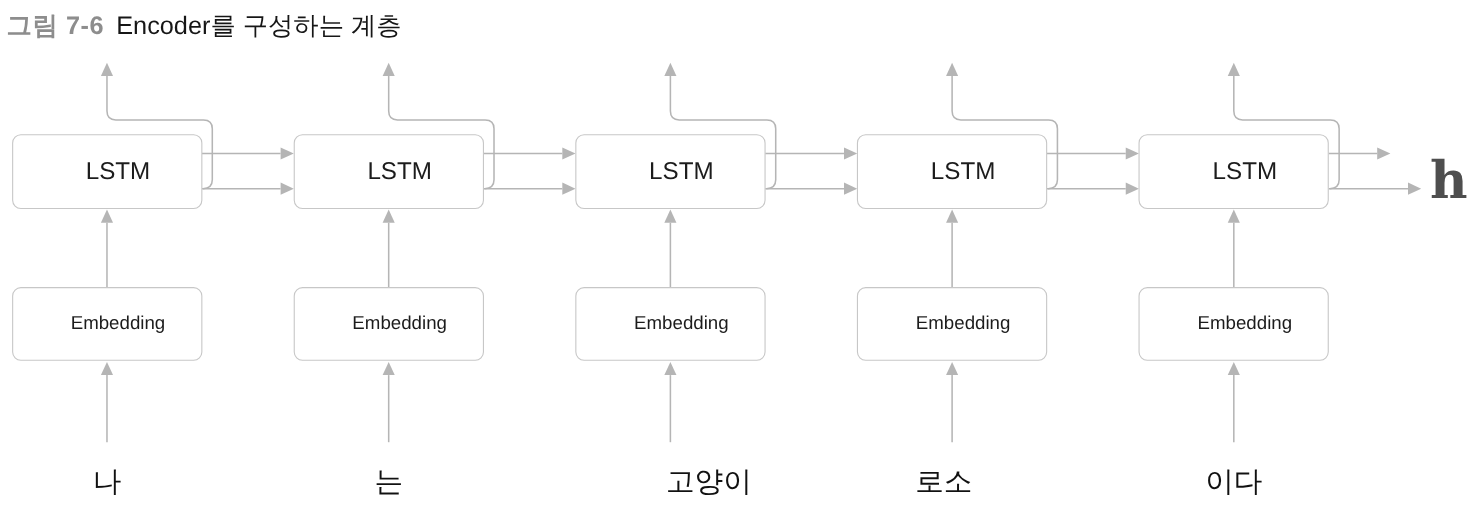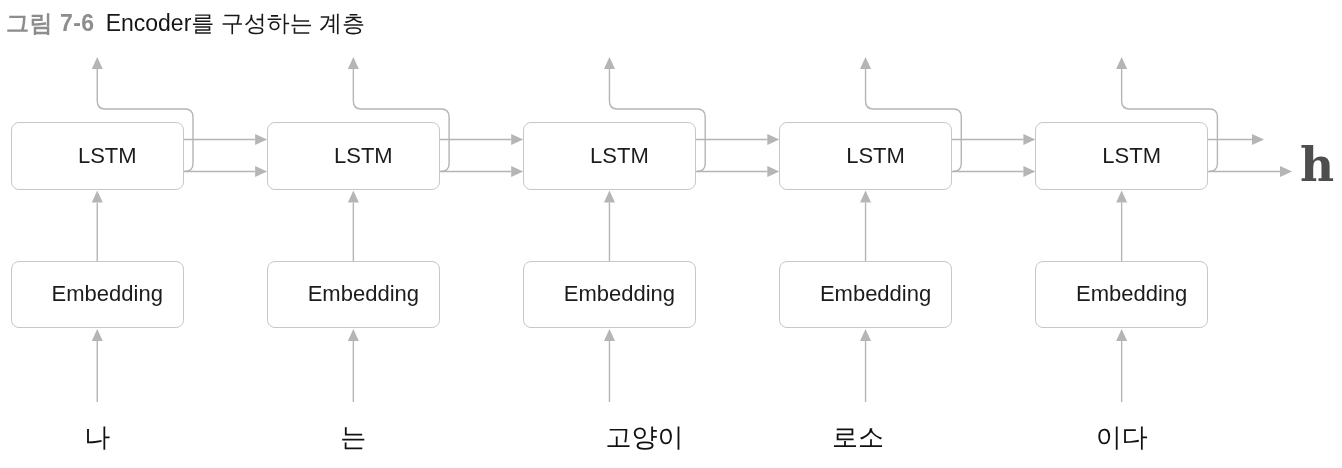--- a/index.html
+++ b/index.html
@@ -41,21 +41,21 @@
     background: #ffffff;
     border: 1.5px solid #c7c7c7;
     border-radius: 8px;
     display: flex;
     align-items: center;
     justify-content: center;
     color: #1c1c1c;
     padding-left: 20px;
   }
   .box.lstm { font-size: 22px; }
-  .box.emb  { font-size: 22px; }
+  .box.emb  { font-size: 17px; }
   .word {
     position: absolute;
     font-size: 26px;
     color: #111111;
     text-align: center;
     transform: translateX(-50%);
     white-space: nowrap;
   }
   .h-out {
     position: absolute;

